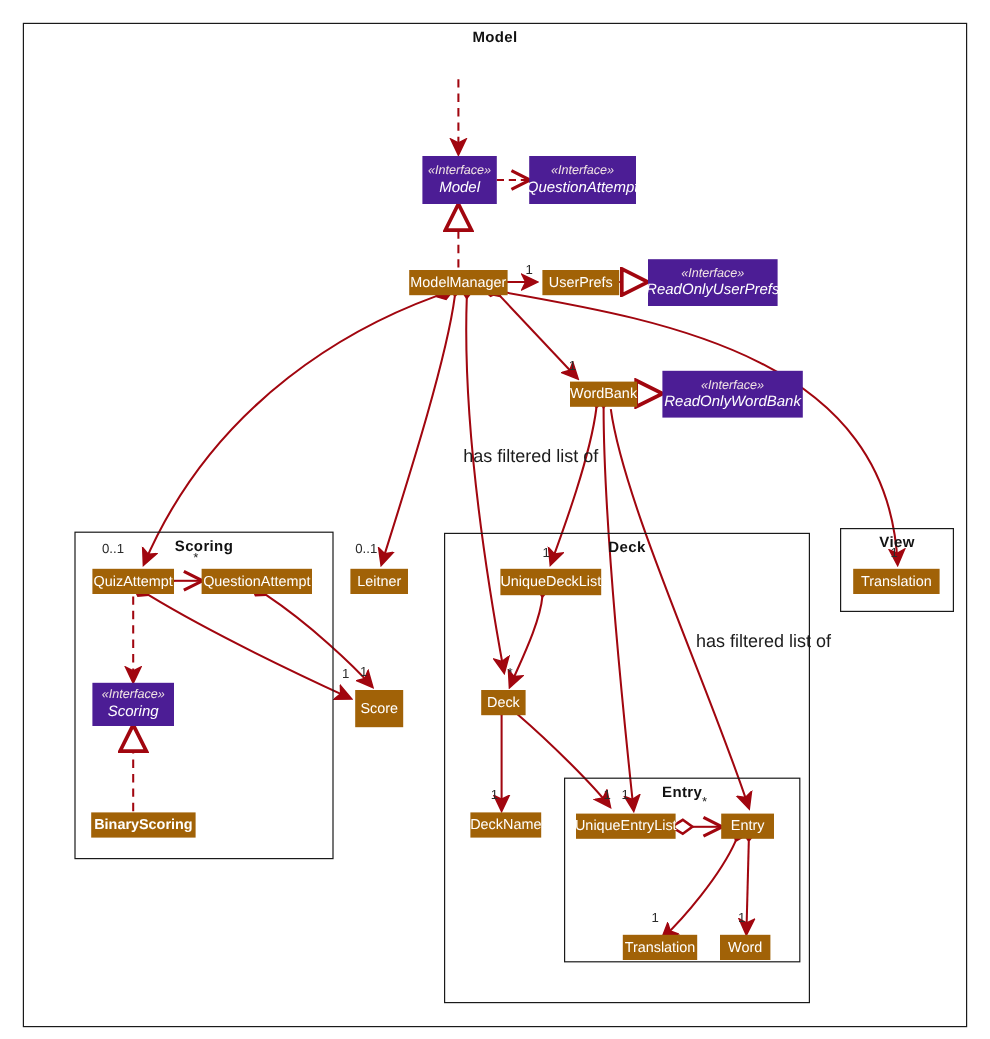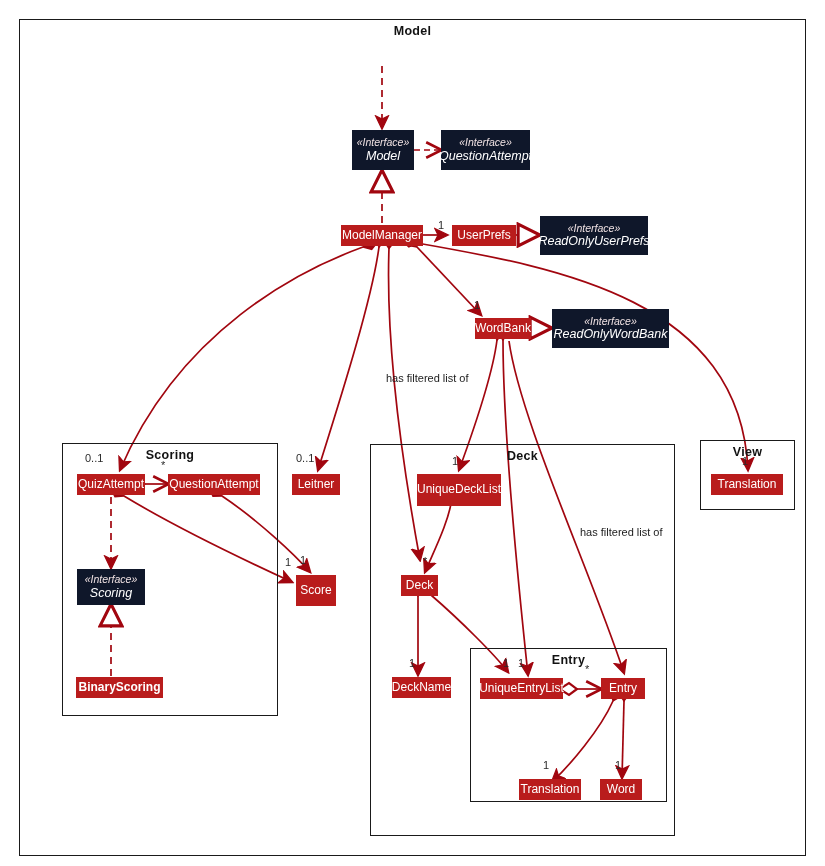--- a/index.html
+++ b/index.html
@@ -40,54 +40,54 @@
     text-align: center;
     font-size: 12.5px;
     font-weight: bold;
     color: #121212;
     letter-spacing: 0.3px;
   }
   
   .cls {
     position: absolute;
     box-sizing: border-box;
-    background: #b91c1c;
+    background: #a16207;
     color: #ffffff;
     display: flex;
     flex-direction: column;
     align-items: center;
     justify-content: center;
     line-height: 1.12;
     white-space: nowrap;
   }
   .cls .nm {
     font-size: 12px;
     color: #ffffff;
   }
   .cls.iface {
-    background: #0f172a;
+    background: #4c1d95;
   }
   .cls.iface .guillemet {
     font-size: 10.5px;
     font-style: italic;
     color: #f0e2e3;
   }
   .cls.iface .nm {
     font-size: 12.5px;
     font-style: italic;
   }
   
   .lbl {
     position: absolute;
     font-size: 11px;
     color: #2b2b2b;
     white-space: nowrap;
   }
   .lbl.note {
-    font-size: 11px;
+    font-size: 15px;
     color: #1c1c1c;
   }
 </style>
 </head>
 <body>
 
 <div id="diagram">
 
   <svg id="wires" viewBox="0 0 825 866">
     <defs>
@@ -233,21 +233,21 @@
   </div>
 
   <div class="cls" style="left:76px; top:677px; width:87px; height:21px;font-weight:bold;">
     <span class="nm">BinaryScoring</span>
   </div>
 
   <div class="cls" style="left:296px; top:575px; width:40px; height:31px;">
     <span class="nm">Score</span>
   </div>
 
-  <div class="cls" style="left:417px; top:474px; width:84px; height:32px;">
+  <div class="cls" style="left:417px; top:474px; width:84px; height:22px;">
     <span class="nm">UniqueDeckList</span>
   </div>
 
   <div class="cls" style="left:401px; top:575px; width:37px; height:21px;">
     <span class="nm">Deck</span>
   </div>
 
   <div class="cls" style="left:392px; top:677px; width:59px; height:21px;">
     <span class="nm">DeckName</span>
   </div>

